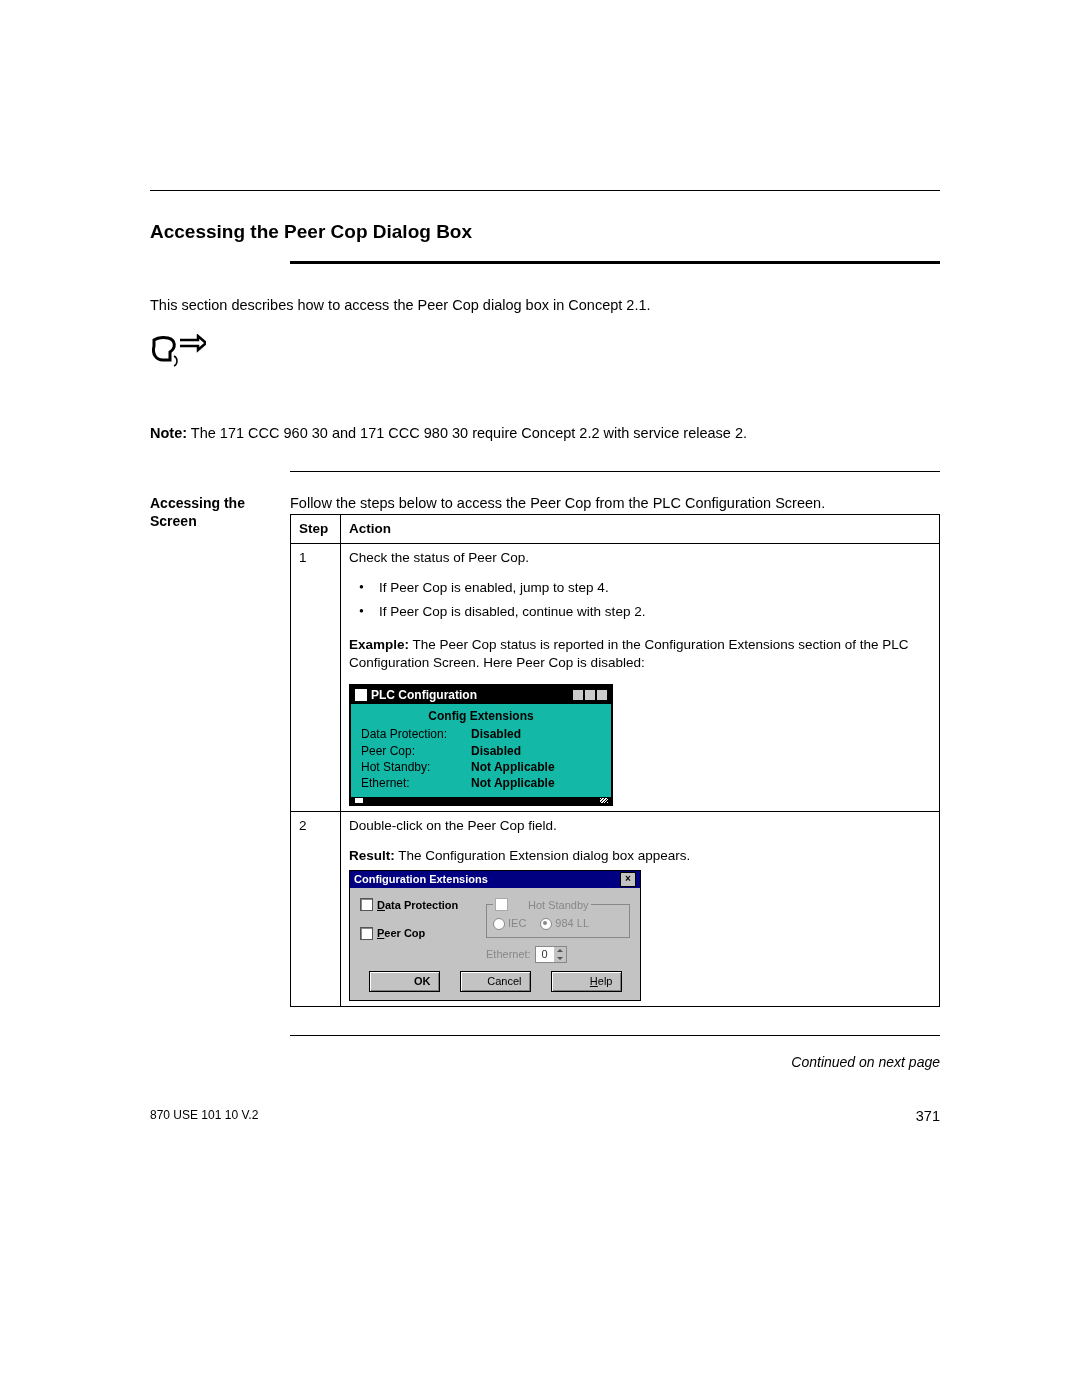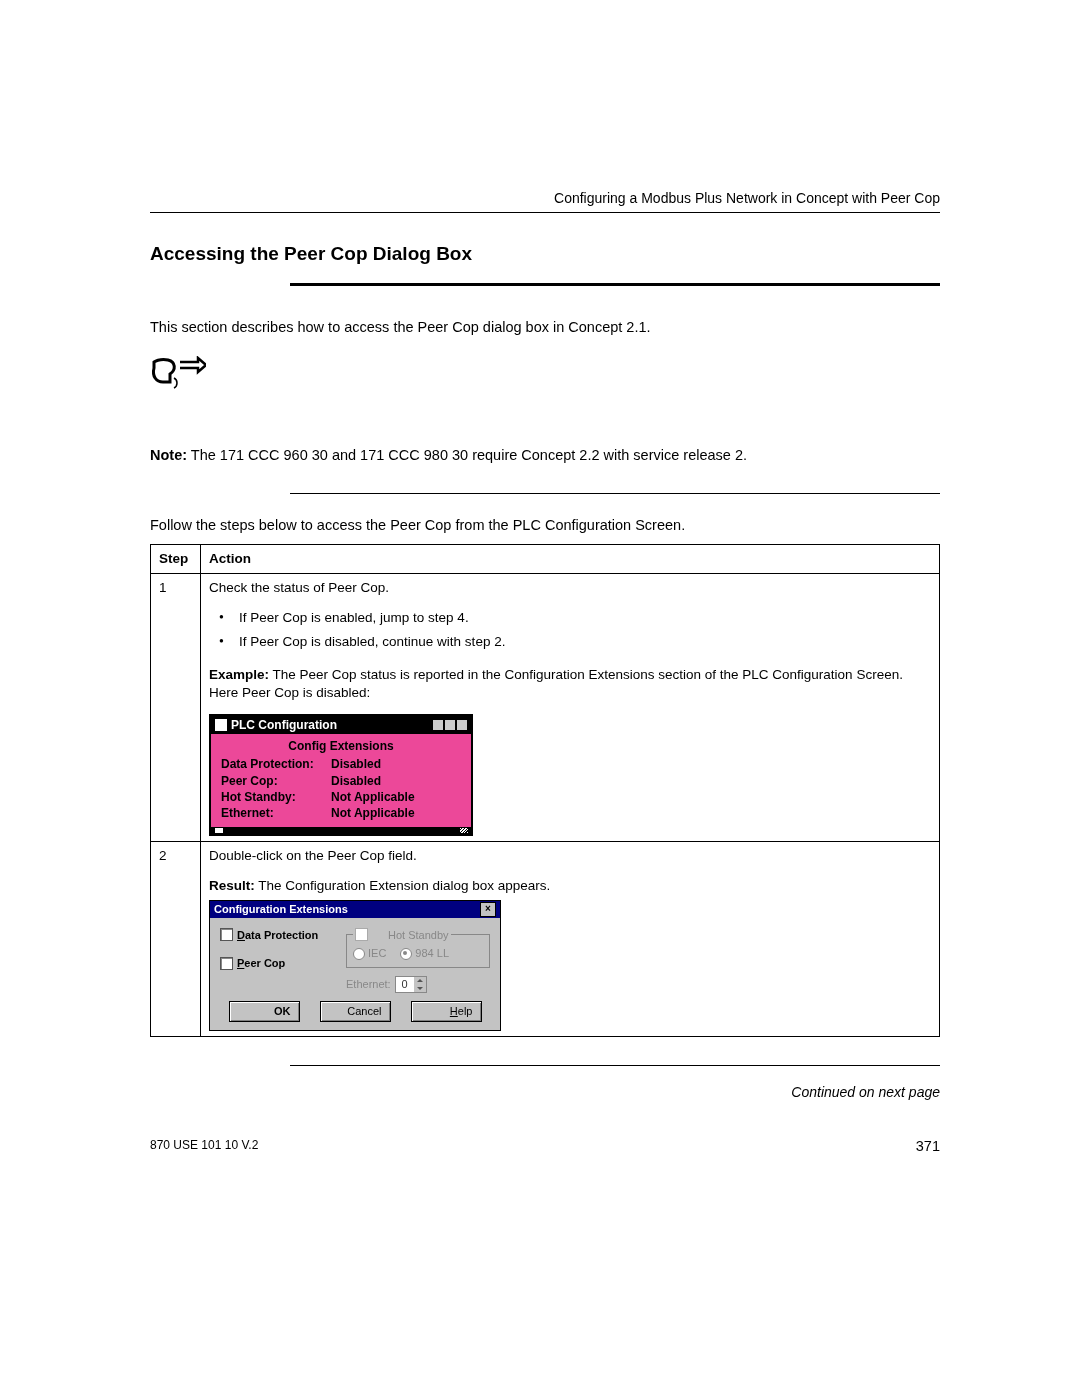--- a/index.html
+++ b/index.html
@@ -67,21 +67,21 @@
     flex: 1;
   }
   .thin-rule {
     border: none;
     border-top: 1px solid #000;
     margin: 28px 0 0 0;
   }
   table.steps {
     border-collapse: collapse;
     width: 100%;
-    margin-top: 8px;
+    margin-top: 0;
     table-layout: fixed;
   }
   table.steps th, table.steps td {
     border: 1px solid #000;
     font-size: 13.5px;
     padding: 5px 8px;
     vertical-align: top;
     text-align: left;
   }
   table.steps th {
@@ -105,21 +105,21 @@
     position: absolute;
     left: 10px;
     font-size: 8px;
     top: 3px;
   }
   .example { margin-bottom: 10px; }
   
   .plc-window {
     display: inline-block;
     border: 2px solid #000;
-    background: #ec4899;
+    background: #14b8a6;
     width: 260px;
     font-family: Arial, sans-serif;
     margin-top: 2px;
   }
   .plc-title {
     background: #000;
     color: #fff;
     font-weight: bold;
     font-size: 12px;
     padding: 1px 4px;
@@ -141,21 +141,21 @@
     font-size: 12px;
   }
   .plc-body .subtitle {
     font-weight: bold;
     text-align: center;
     margin-bottom: 2px;
   }
   .plc-row {
     display:flex;
   }
-  .plc-row .k { flex: 0 0 110px; font-weight:bold;}
+  .plc-row .k { flex: 0 0 110px; font-weight:normal;}
   .plc-row .v { font-weight:bold;}
   .plc-foot {
     background:#000; height:7px; position:relative;
   }
   .plc-foot::before {
     content:""; position:absolute; left:4px; top:1px; width:8px; height:5px; background:#fff;
   }
   .plc-foot::after {
     content:""; position:absolute; right:3px; bottom:1px; width:8px; height:5px;
     background: repeating-linear-gradient(135deg,#fff,#fff 1px,#000 1px,#000 2px);
@@ -274,21 +274,20 @@
     font-size:12px;
     margin-top:38px;
   }
   .footer .left { }
   .footer .right { font-size:14.5px; }
 </style>
 </head>
 <body>
 
 <div class="page">
-  <div class="header-text">Configuring a Modbus Plus Network in Concept with Peer Cop</div>
   <hr class="header-rule">
 
   <h2 class="section-title">Accessing the Peer Cop Dialog Box</h2>
   <hr class="thick-rule" style="margin-left:140px;">
 
   <div class="section-row">
     <div class="content-col">
       <div>This section describes how to access the Peer Cop dialog box in Concept 2.1.</div>
       <div class="note-row">
         <div class="note-icon">
@@ -302,20 +301,21 @@
           <b>Note:</b>
           <span>The 171 CCC 960 30 and 171 CCC 980 30 require Concept 2.2 with service release 2.</span>
         </div>
       </div>
     </div>
   </div>
 
   <hr class="thin-rule" style="margin-left:140px;">
 
   <div class="section-row">
+    <div class="sidehead-col">Accessing the Screen</div>
     <div class="content-col">
       <div>Follow the steps below to access the Peer Cop from the PLC Configuration Screen.</div>
 
       <table class="steps">
         <colgroup>
             <col style="width:50px">
             <col>
           </colgroup>
         <thead>
           <tr>

